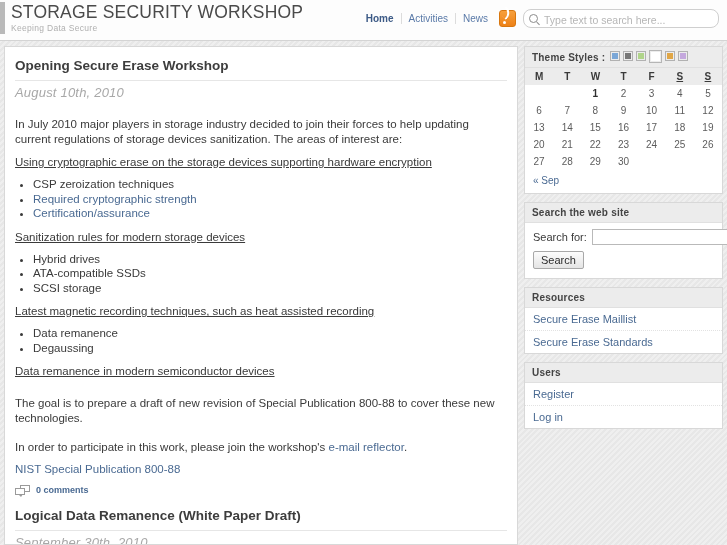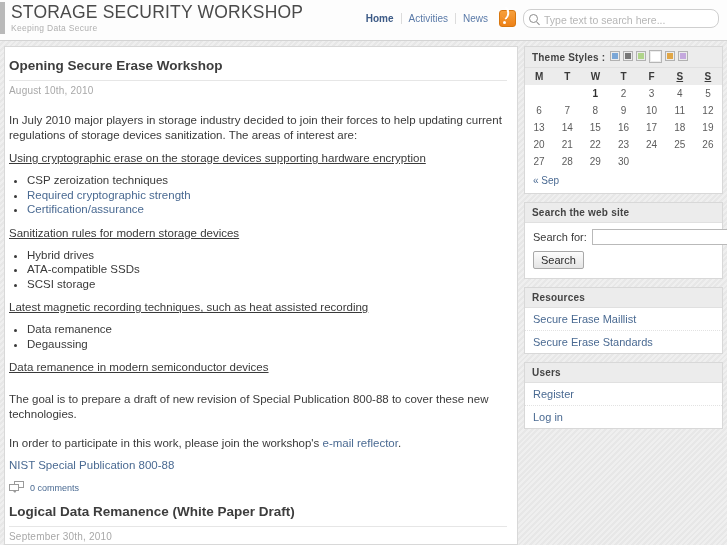--- a/index.html
+++ b/index.html
@@ -156,41 +156,42 @@
     display: flex;
     gap: 6px;
   }
 
   
   .content {
     width: 577px;
     background: #fff;
     border: 1px solid #d8d8d8;
     box-sizing: border-box;
-    padding: 8px 10px 0 4px;
+    padding: 8px 10px 0 10px;
     overflow: hidden;
   }
   .post + .post { margin-top: 8px; }
   .post-title {
     font-size: 13.5px;
     font-weight: bold;
     color: #3d3d3d;
     margin: 2px 0 0 0;
     line-height: 18px;
   }
   .post-rule {
     border: none;
     border-top: 1px solid #e6e6e6;
     margin: 5px 0 4px 0;
   }
   .post-date {
-    font-size: 10px;
+    font-size: 13px;
     color: #a8a8a8;
     letter-spacing: .2px;
     margin-bottom: 8px;
+    font-style: italic;
   }
   .post p {
     margin: 17px 0 9px 0;
     font-size: 11.5px;
     line-height: 14.5px;
     color: #3a3a3a;
   }
   .subhead {
     font-size: 11.5px;
     line-height: 15px;
@@ -217,22 +218,23 @@
   .post-link {
     display: block;
     font-size: 11.5px;
     color: #4a6a92;
     text-decoration: none;
     margin-bottom: 10px;
     cursor: pointer;
   }
   .comments-row {
     display: flex;
-    align-items: flex-end;
+    align-items: flex-start;
     margin-bottom: 10px;
+    font-weight: bold;
   }
   .comment-icon {
     width: 15px; height: 12px;
     position: relative;
     flex: none;
     margin-right: 6px;
   }
   .comment-icon .bub {
     position: absolute;
     border: 1px solid #9a9a9a;

